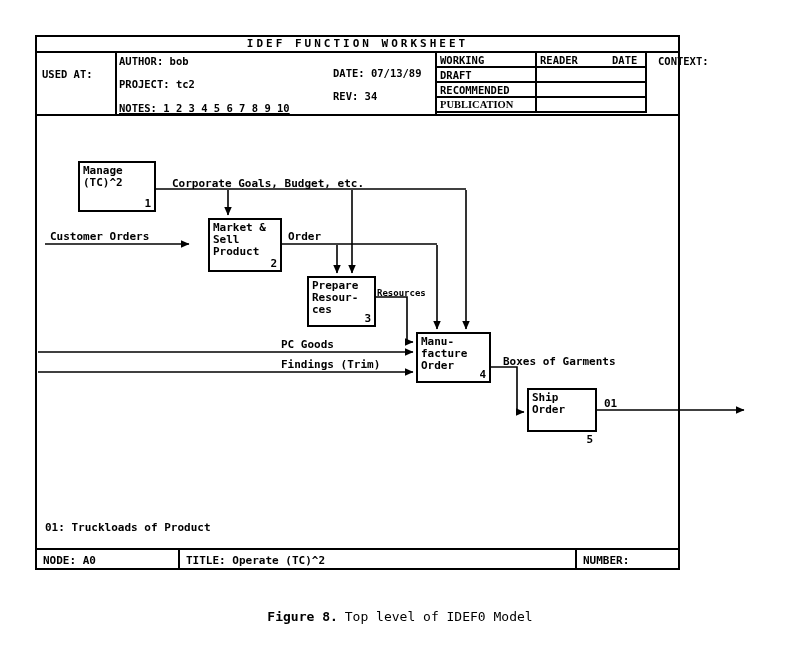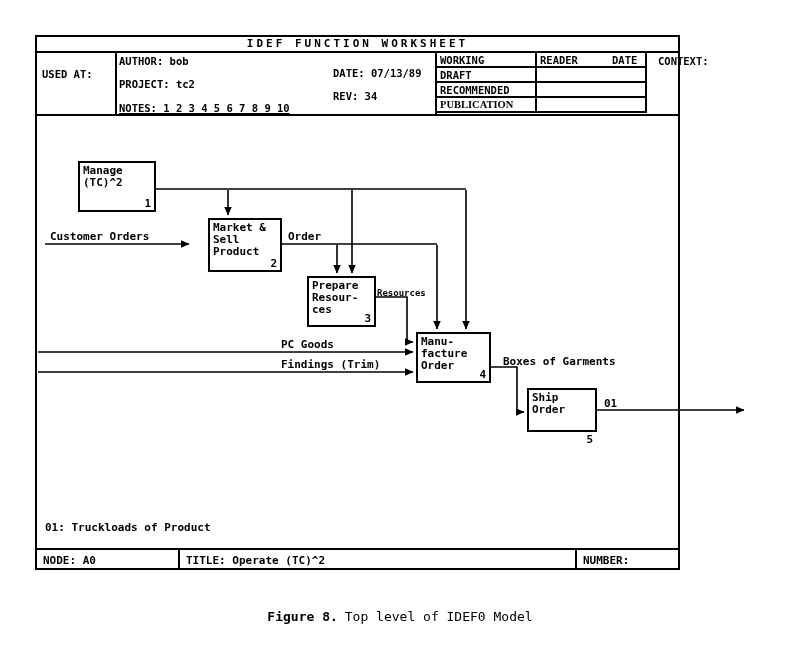--- a/index.html
+++ b/index.html
@@ -115,20 +115,21 @@
 facture
 Order</div>
     <div class="num">4</div>
   </div>
   <div class="ibox num-out" style="left:527px;top:388px;width:70px;height:44px;">
     <div class="lbl">Ship
 Order</div>
     <div class="num">5</div>
   </div>
 
+  <div class="alabel" style="left:172px;top:178px;">Corporate Goals, Budget, etc.</div>
   <div class="alabel" style="left:50px;top:231px;">Customer Orders</div>
   <div class="alabel" style="left:288px;top:231px;">Order</div>
   <div class="alabel small" style="left:377px;top:287px;">Resources</div>
   <div class="alabel" style="left:281px;top:339px;">PC Goods</div>
   <div class="alabel" style="left:281px;top:359px;">Findings (Trim)</div>
   <div class="alabel" style="left:503px;top:356px;">Boxes of Garments</div>
   <div class="alabel" style="left:604px;top:398px;">01</div>
 
   <div class="footnote" style="left:45px;top:521px;position:absolute;">01: Truckloads of Product</div>
 

